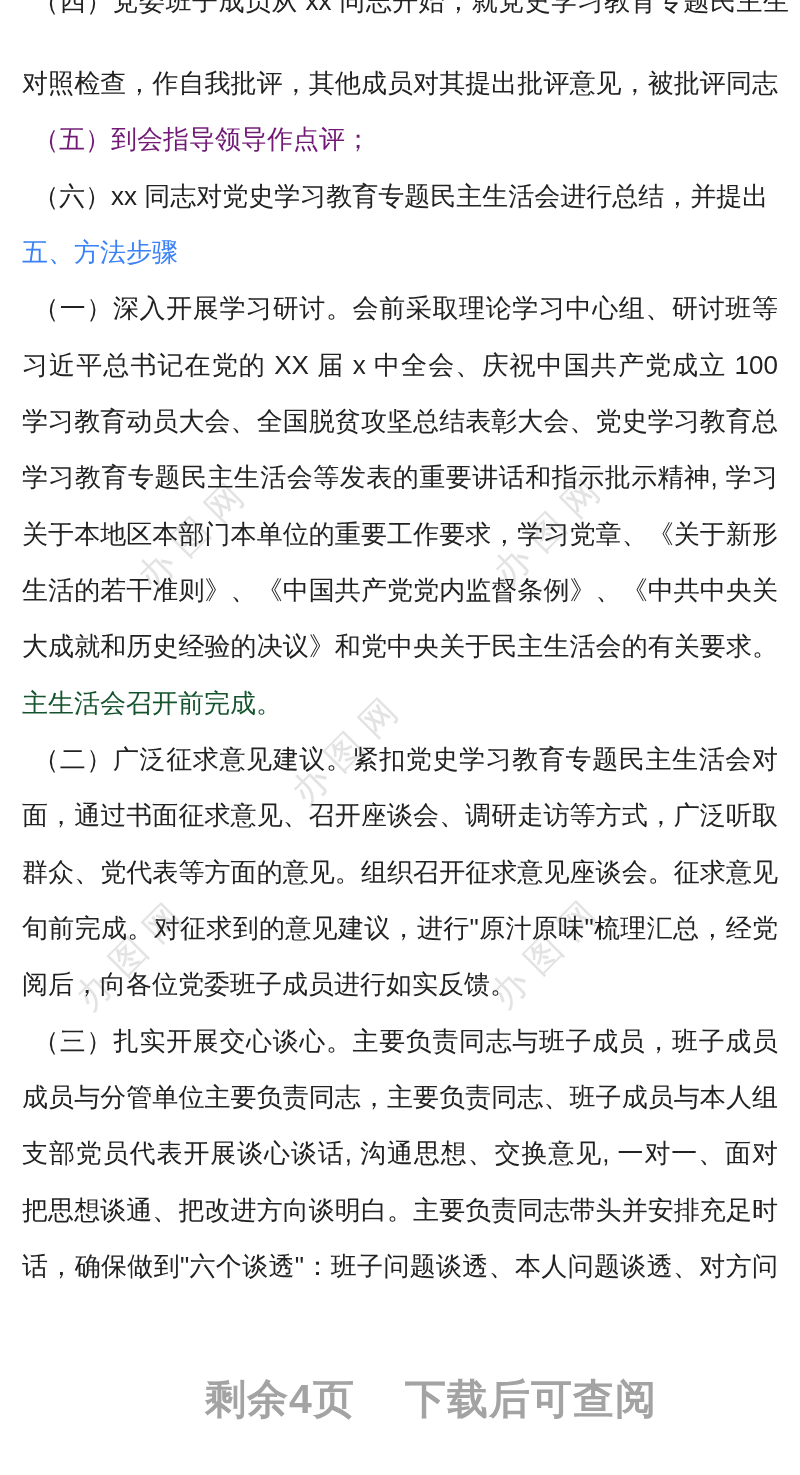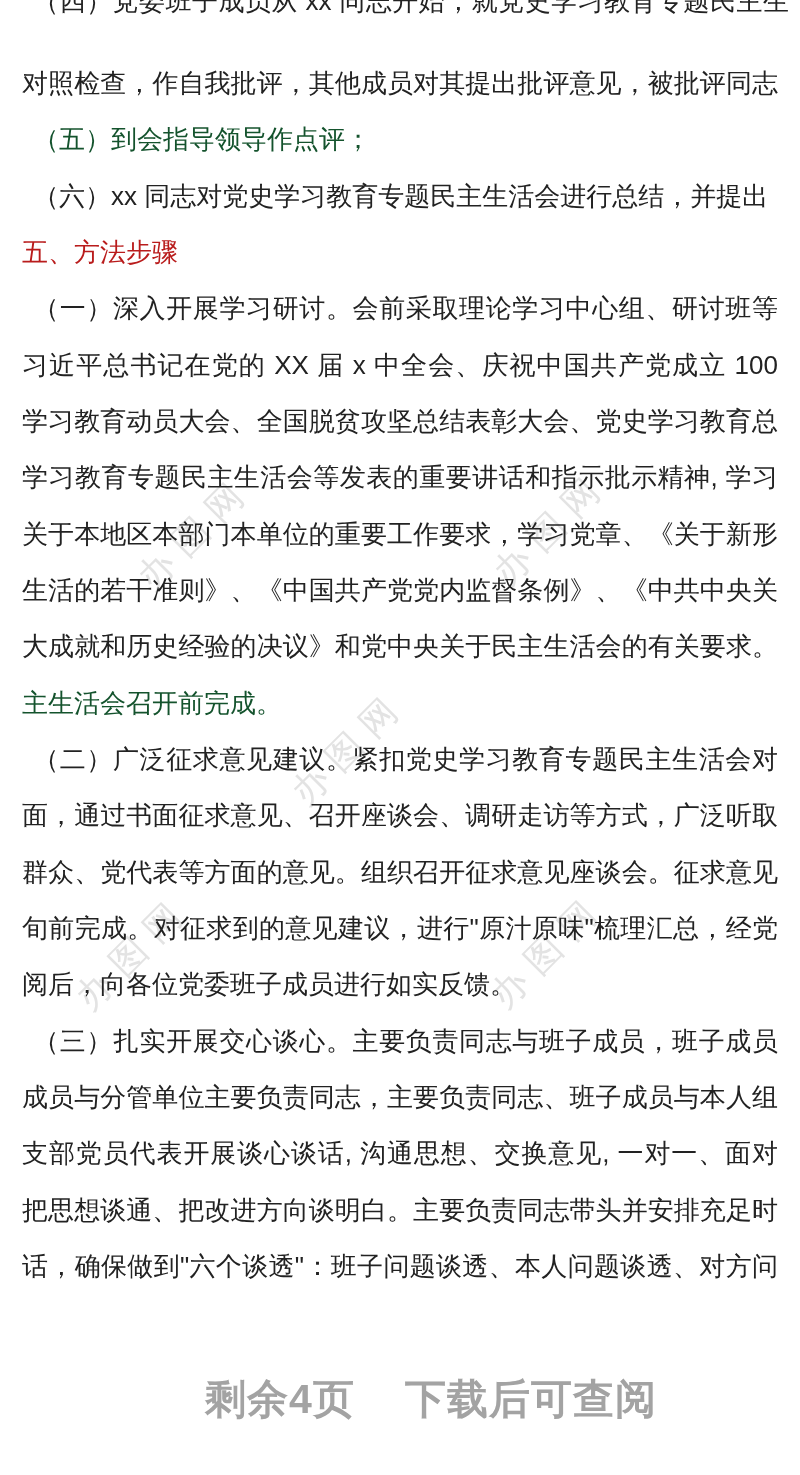--- a/index.html
+++ b/index.html
@@ -73,23 +73,23 @@
   <div class="watermark-layer">
       <span style="left: 195px; top: 533px; color: rgb(227, 227, 227);">办图网</span>
       <span style="left: 551px; top: 528px; color: rgb(227, 227, 227);">办图网</span>
       <span style="left: 349px; top: 748px; color: rgb(227, 227, 227);">办图网</span>
       <span style="left: 133px; top: 953px; color: rgb(227, 227, 227);">办图网</span>
       <span style="left: 548px; top: 951px; color: rgb(227, 227, 227);">办图网</span>
     </div>
 
   <div class="content">
       <div class="line justify" style="color: rgb(34, 34, 34);">对照检查，作自我批评，其他成员对其提出批评意见，被批评同志作表态发言；</div>
-      <div class="line indent" style="color: #14532d;">（五）到会指导领导作点评；</div>
+      <div class="line indent" style="color: #701a75;">（五）到会指导领导作点评；</div>
       <div class="line indent" style="color: rgb(34, 34, 34);">（六）xx 同志对党史学习教育专题民主生活会进行总结，并提出整改要求。</div>
-      <div class="line" style="color: #b91c1c;">五、方法步骤</div>
+      <div class="line" style="color: #3b82f6;">五、方法步骤</div>
       <div class="line indent justify" style="color: rgb(34, 34, 34);">（一）深入开展学习研讨。会前采取理论学习中心组、研讨班等形式，深入学习</div>
       <div class="line justify" style="color: rgb(34, 34, 34);">习近平总书记在党的 XX 届 x 中全会、庆祝中国共产党成立 100 周年大会、党史</div>
       <div class="line justify" style="color: rgb(34, 34, 34);">学习教育动员大会、全国脱贫攻坚总结表彰大会、党史学习教育总结会议、党史</div>
       <div class="line justify" style="color: rgb(34, 34, 34);">学习教育专题民主生活会等发表的重要讲话和指示批示精神, 学习习近平总书记</div>
       <div class="line justify" style="color: rgb(34, 34, 34);">关于本地区本部门本单位的重要工作要求，学习党章、《关于新形势下党内政治</div>
       <div class="line justify" style="color: rgb(34, 34, 34);">生活的若干准则》、《中国共产党党内监督条例》、《中共中央关于党的百年奋斗重</div>
       <div class="line justify" style="color: rgb(34, 34, 34);">大成就和历史经验的决议》和党中央关于民主生活会的有关要求。学习研讨在民</div>
       <div class="line" style="color: #14532d;">主生活会召开前完成。</div>
       <div class="line indent justify" style="color: rgb(34, 34, 34);">（二）广泛征求意见建议。紧扣党史学习教育专题民主生活会对照检查 5 个方</div>
       <div class="line justify" style="color: rgb(34, 34, 34);">面，通过书面征求意见、召开座谈会、调研走访等方式，广泛听取党组织、党员</div>

